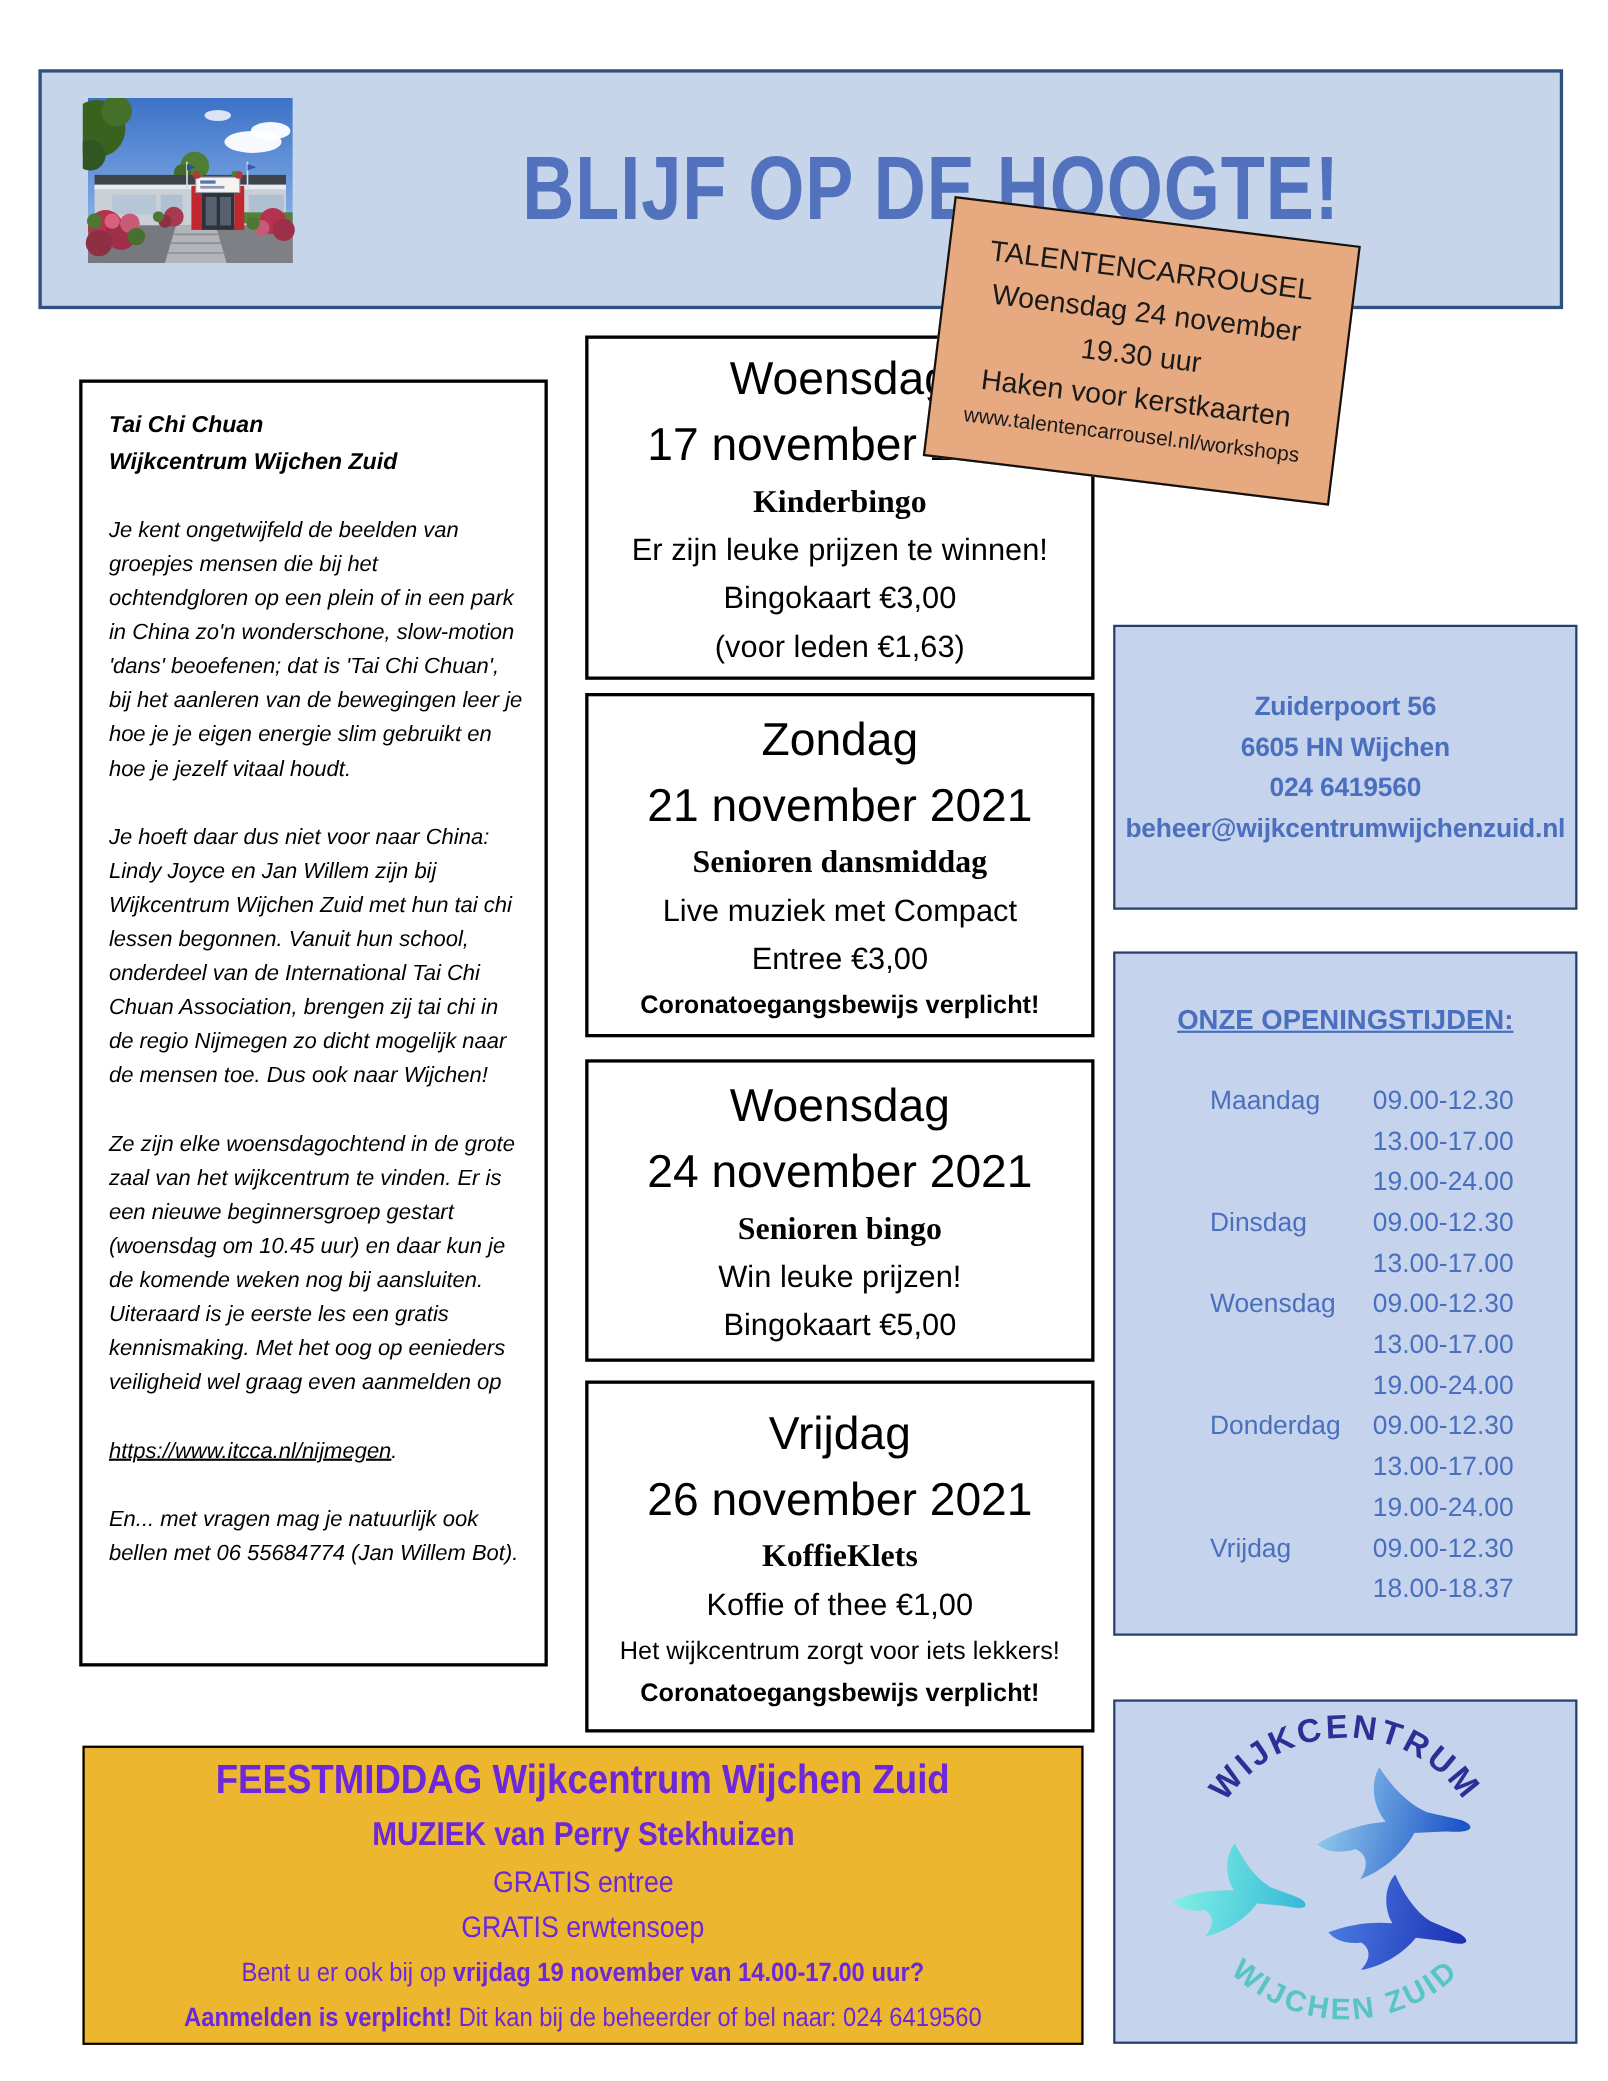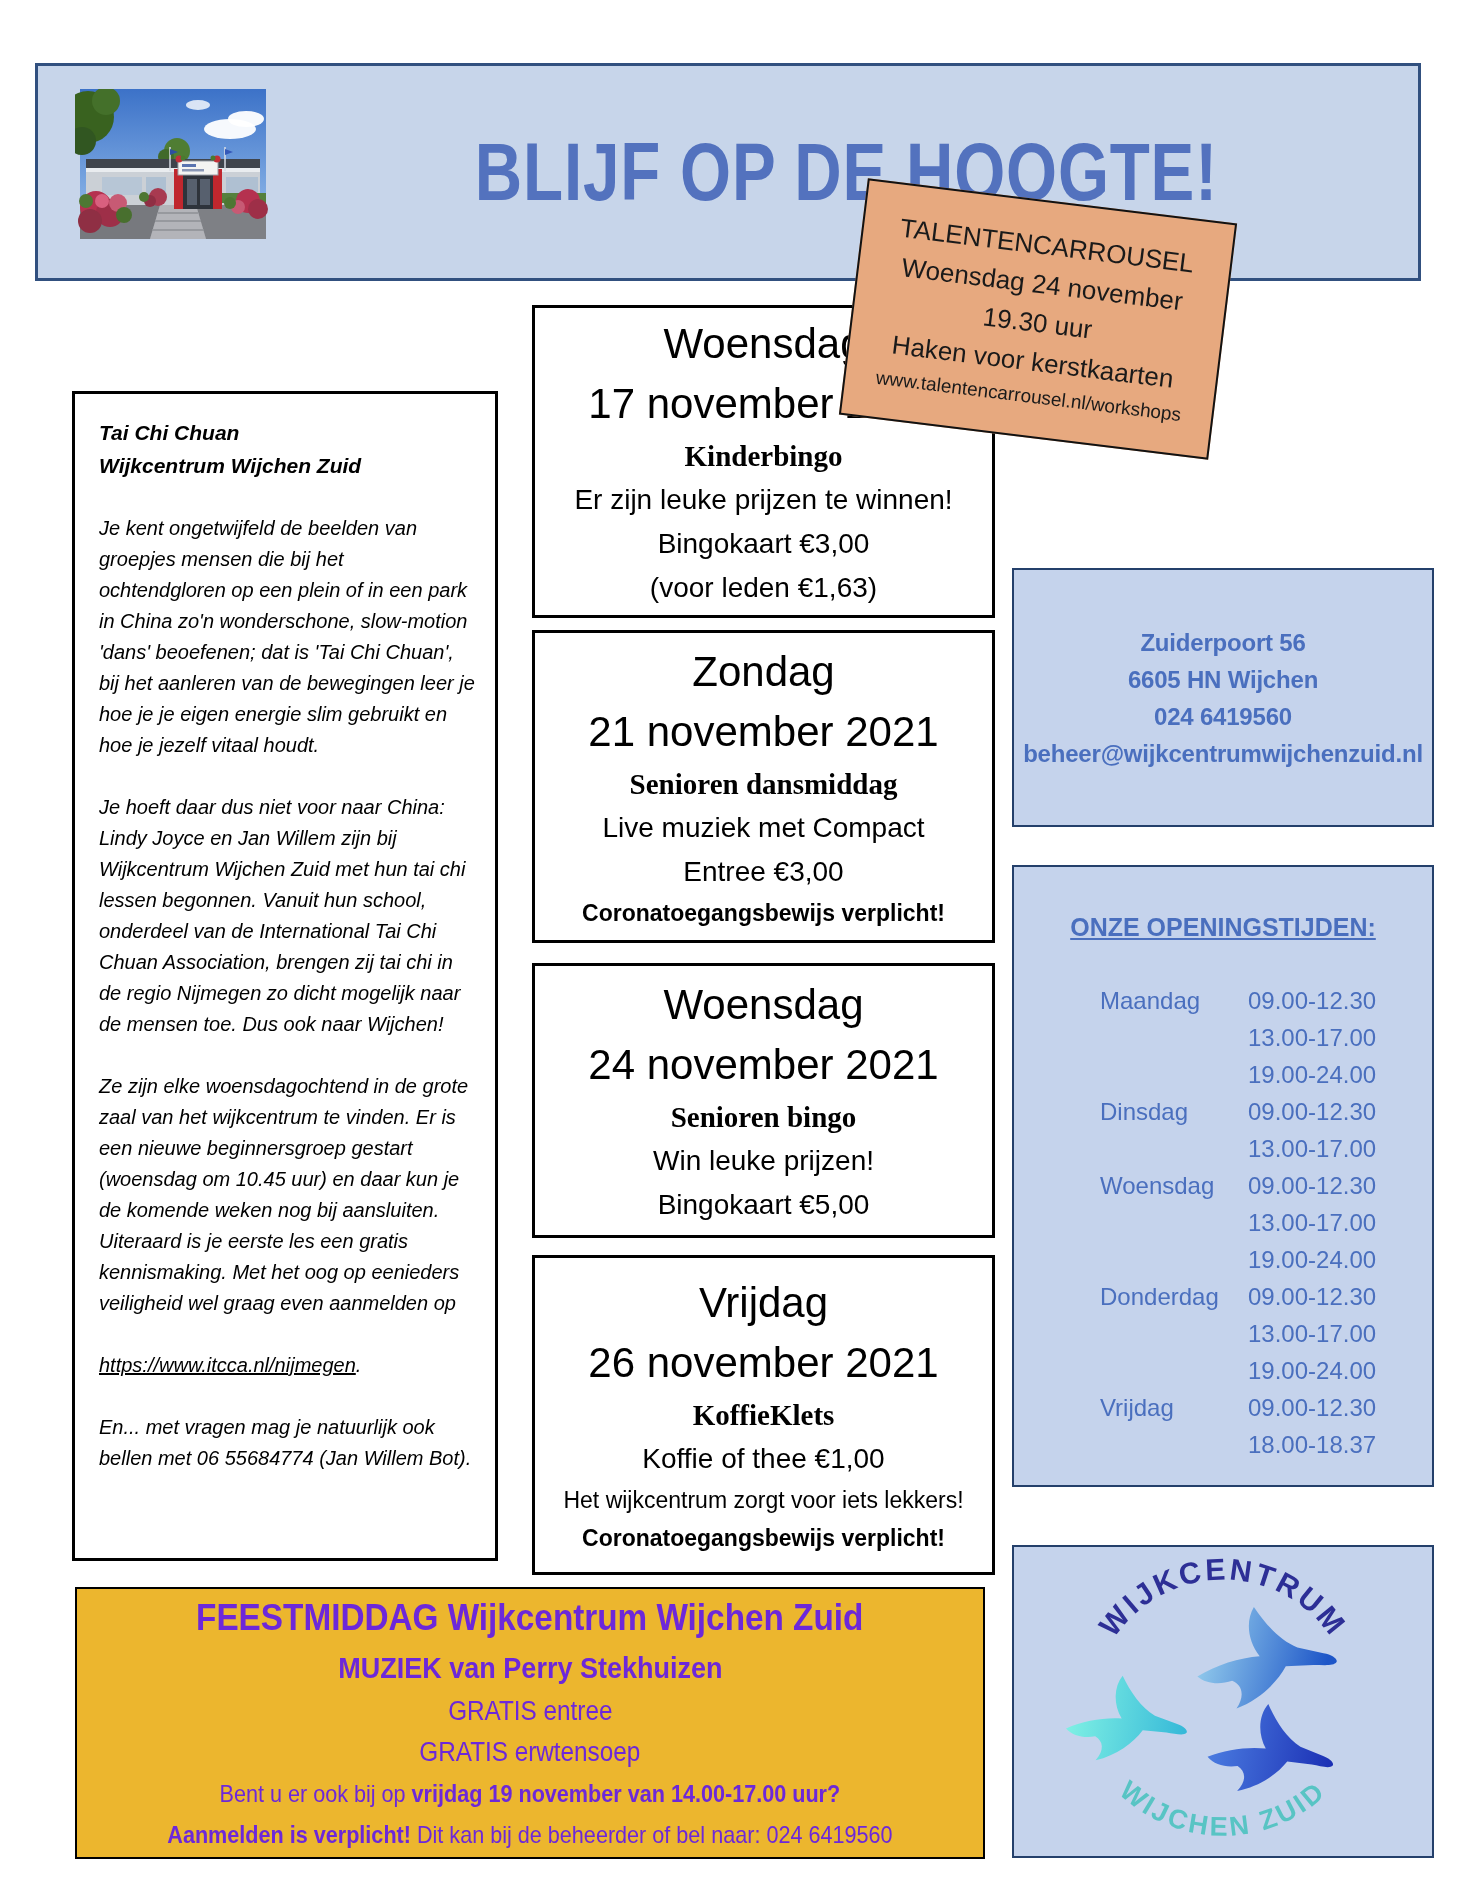--- a/index.html
+++ b/index.html
@@ -32,21 +32,21 @@
     transform:rotate(7deg);transform-origin:center;
     display:flex;flex-direction:column;align-items:center;justify-content:center;
     gap:8px;z-index:5;
   }
   .tn-line{font-size:26px;color:#1a1a1a;white-space:nowrap;}
   .tn-url{font-size:19px;color:#1a1a1a;white-space:nowrap;}
   
   .article{
     position:absolute;left:72px;top:345px;width:426px;height:1170px;
     background:#fff;border:3px solid #000;box-sizing:border-box;
-    padding:22px 20px 0 24px;font-style:italic;font-size:20px;line-height:31px;margin-top:46px;
+    padding:22px 20px 0 24px;font-style:italic;font-size:20px;line-height:31px;
   }
   .article-heading{font-weight:bold;font-size:21px;line-height:33px;margin-bottom:31px;}
   .article p{margin:0 0 31px 0;}
   .article-link{color:#000;text-decoration:underline;}
   
   .event{
     position:absolute;left:532px;width:463px;background:#fff;border:3px solid #000;
     box-sizing:border-box;display:flex;flex-direction:column;justify-content:center;
     align-items:center;text-align:center;
   }

